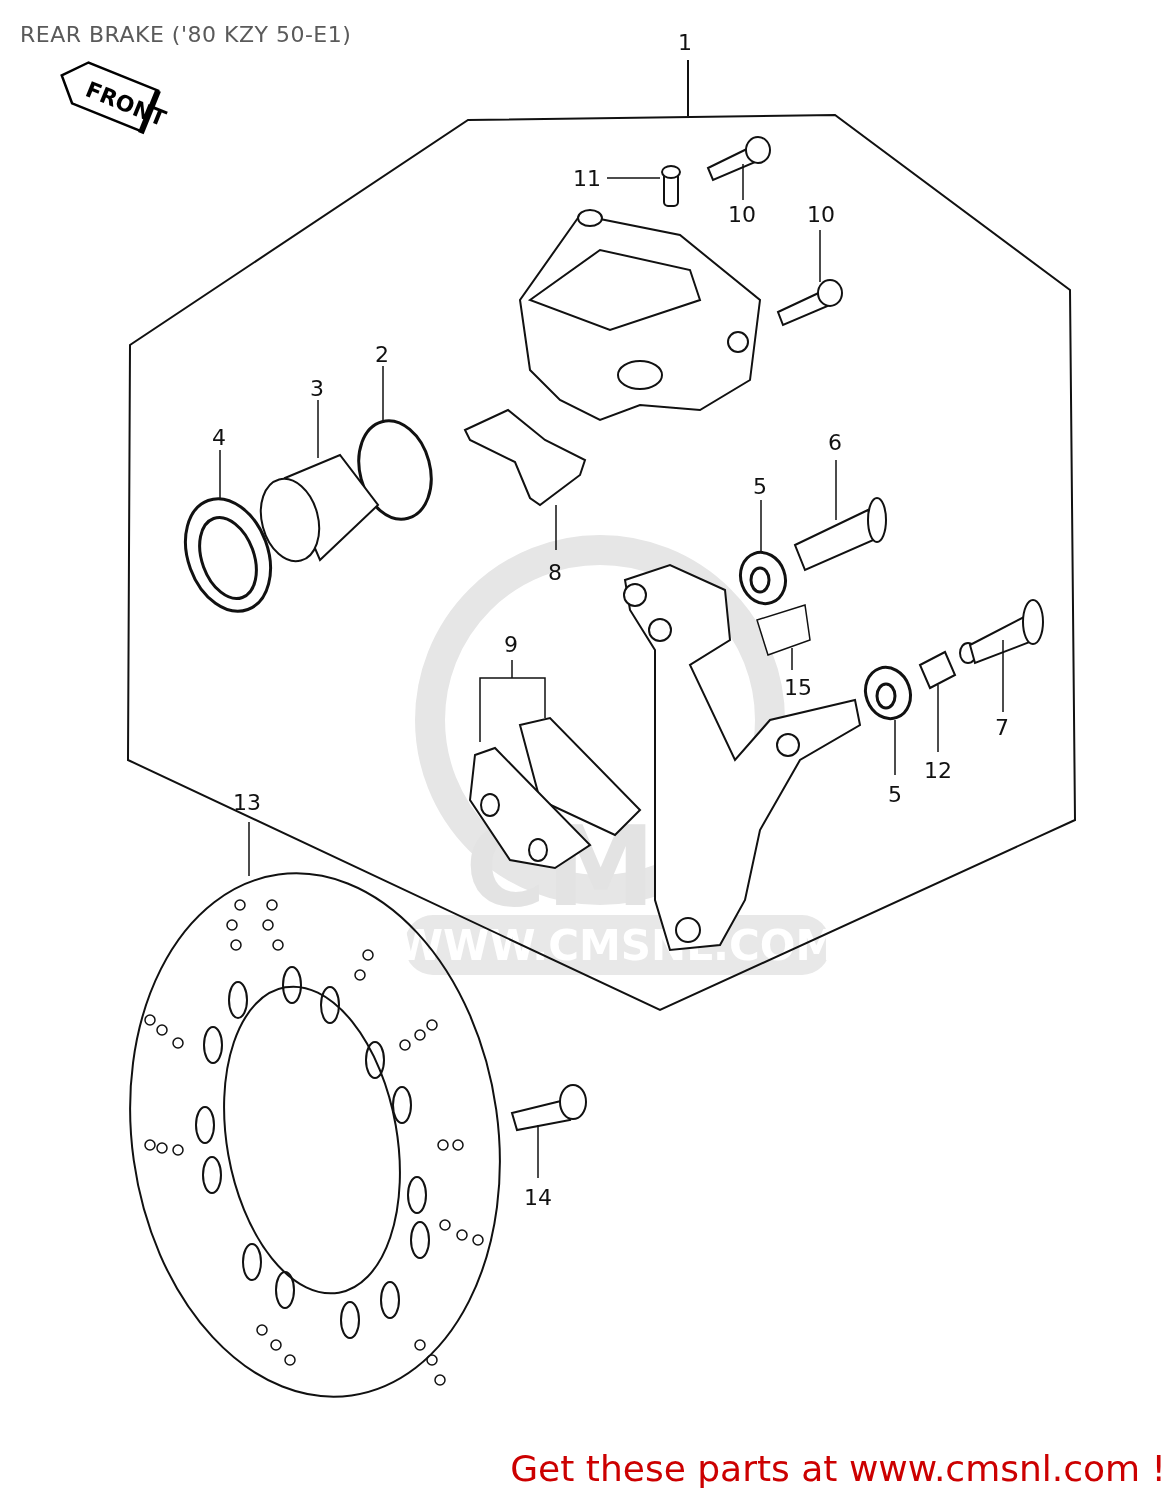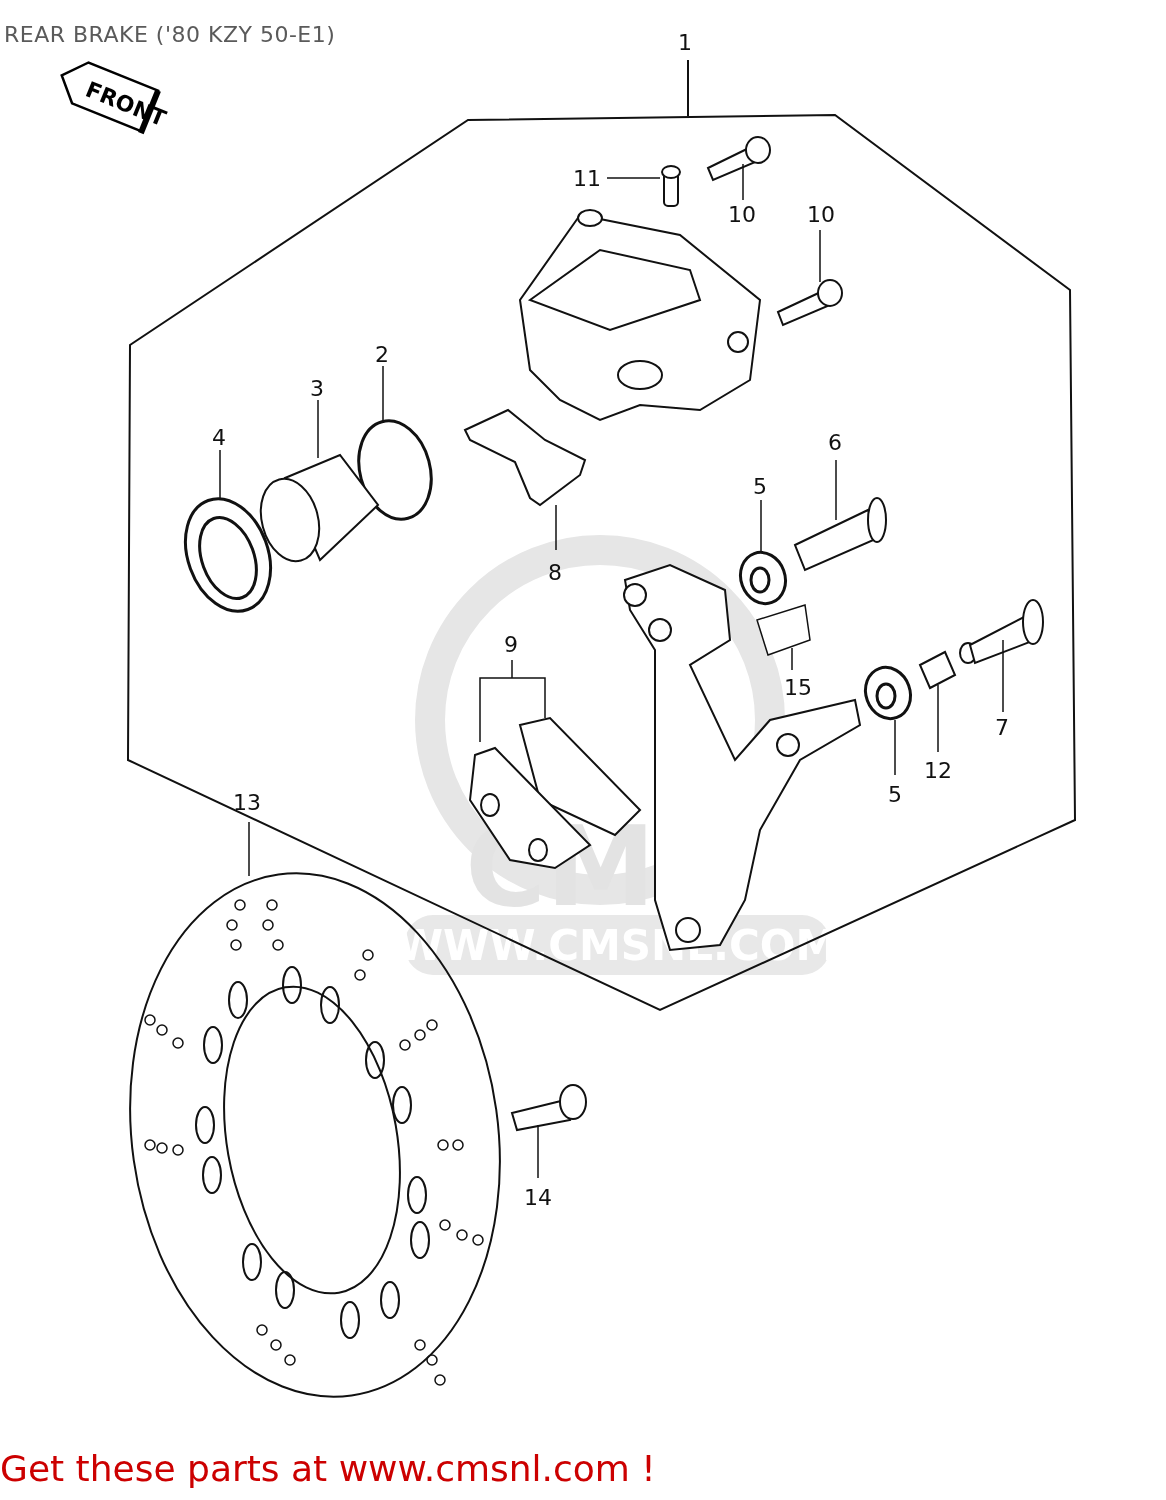--- a/index.html
+++ b/index.html
@@ -1,18 +1,18 @@
 <!DOCTYPE html>
 <html><head>
 <meta charset="utf-8">
 <style>
   html, body { margin: 0; padding: 0; background: #ffffff; }
   body { width: 1166px; height: 1500px; position: relative; overflow: hidden; font-family: "DejaVu Sans", sans-serif; }
-  .title { position: absolute; left: 4px; top: 22px; font-size: 22px; color: #5a5a5a; letter-spacing: 0.5px; font-family: "DejaVu Sans", sans-serif; }
-  .footer { position: absolute; left: 0; width: 1166px; top: 1448px; text-align: left; font-size: 36px; color: #cc0000; font-family: "DejaVu Sans", sans-serif; }
+  .title { position: absolute; left: 20px; top: 22px; font-size: 22px; color: #5a5a5a; letter-spacing: 0.5px; font-family: "DejaVu Sans", sans-serif; }
+  .footer { position: absolute; left: 0; width: 1166px; top: 1448px; text-align: right; font-size: 36px; color: #cc0000; font-family: "DejaVu Sans", sans-serif; }
   svg.diagram { position: absolute; left: 0; top: 0; }
   .callout { font-family: "DejaVu Sans", sans-serif; font-size: 22px; fill: #111; }
   .wm { font-family: "DejaVu Sans", sans-serif; font-weight: bold; fill: #e3e3e3; }
 </style>
 </head>
 <body>
 
 <div class="title">REAR BRAKE ('80 KZY 50-E1)</div>
 
 <svg class="diagram" width="1166" height="1500" viewBox="0 0 1166 1500">

